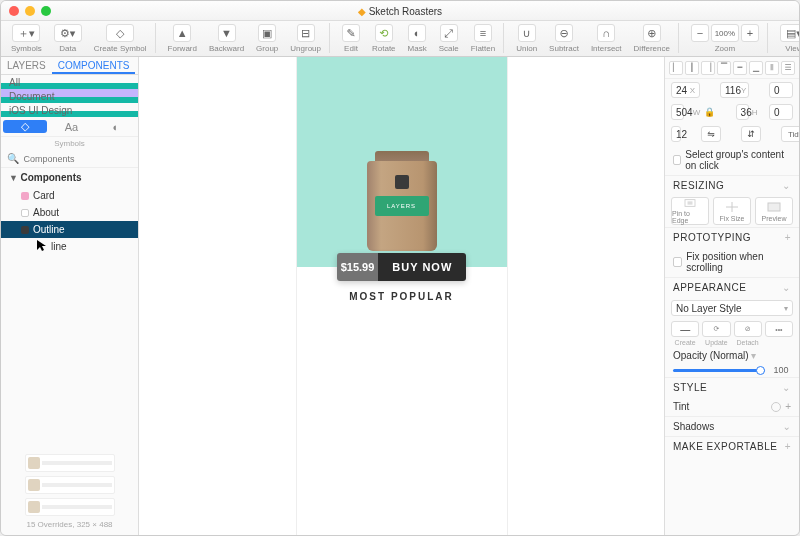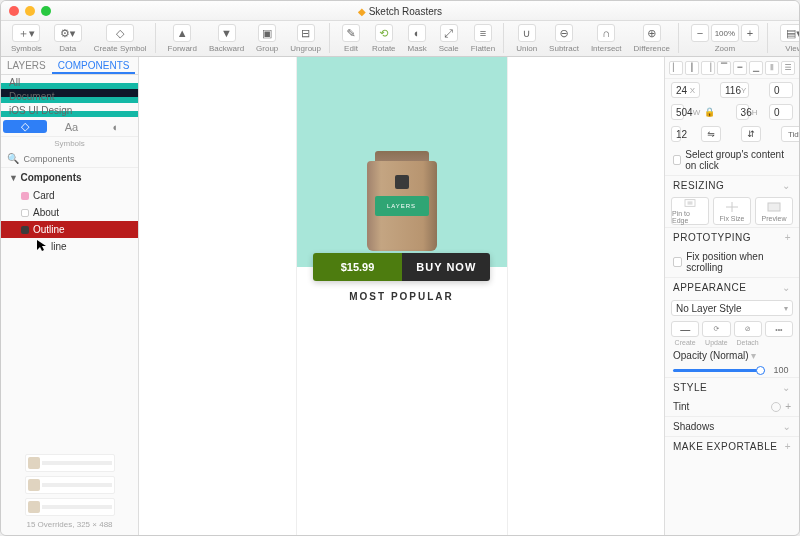--- a/index.html
+++ b/index.html
@@ -18,29 +18,29 @@
 .tbtn.wide{width:28px}
 .tlabel{font-size:8px;color:#888;margin-top:1px;white-space:nowrap}
 .spacer{flex:1}
 .main{display:flex;height:calc(100% - 56px)}
 .sidebar{width:138px;background:#fafafa;border-right:1px solid #ddd;display:flex;flex-direction:column}
 .sbtabs{display:flex;height:18px;border-bottom:1px solid #ddd;font-size:8px}
 .sbtab{padding:3px 6px;color:#888;cursor:pointer}
 .sbtab.active{color:#2f7ff6;border-bottom:2px solid #2f7ff6}
 .sbtab.plus{margin-left:auto;padding:3px 4px}
 .sbfilter{height:14px;border-bottom:6px solid #14b8a6;font-size:10px;color:#666;padding:2px 8px;cursor:pointer}
-.sbfilter.sel{background:#0f172a}
+.sbfilter.sel{background:#c4b5fd}
 .sbrow{display:flex;height:20px;border-bottom:1px solid #eee;align-items:center}
 .sbbtn{flex:1;display:flex;align-items:center;justify-content:center;color:#888;font-size:11px}
 .sbbtn.blue{background:#2f7ff6;color:#fff;border-radius:3px;margin:2px}
 .sbsearch{height:18px;border-bottom:1px solid #eee;display:flex;align-items:center;padding:0 6px;color:#aaa;gap:4px}
 .sbsearch input{border:none;background:none;flex:1;font-size:9px;outline:none}
 .sbhead{font-size:9px;color:#666;padding:4px 8px;font-weight:600}
 .sbitem{font-size:9px;color:#555;padding:3px 8px 3px 20px;display:flex;align-items:center;gap:4px;cursor:pointer}
-.sbitem.sel{background:#b91c1c;color:#fff}
+.sbitem.sel{background:#0c4a6e;color:#fff}
 .sbitem.sel *{color:#fff}
 .sw{width:8px;height:8px;border-radius:2px;display:inline-block}
 .sw.a{background:#fff;border:1px solid #ccc}
 .sw.b{background:#f3a6c8}
 .sw.c{background:#3b3b3b}
 .sbsub{font-size:9px;color:#888;padding:2px 8px 2px 36px;display:flex;align-items:center;gap:4px}
 .cursor{position:absolute;width:10px;height:12px;pointer-events:none}
 .sbfoot{margin-top:auto;padding:6px;display:flex;flex-direction:column;align-items:center;gap:2px}
 .thumb{width:90px;height:18px;background:#fff;border:1px solid #eee;border-radius:2px;display:flex;align-items:center;padding:2px;gap:2px;margin-bottom:2px}
 .thumb .a{width:12px;height:12px;background:#e0d4c0;border-radius:2px}
@@ -48,21 +48,21 @@
 .footlabel{font-size:8px;color:#aaa}
 .canvas{flex:1;background:#fff;border-right:1px solid #ddd;display:flex;justify-content:center;padding-top:0;position:relative;overflow:hidden}
 .artboard{width:210px;background:#fff;box-shadow:0 0 0 1px #eee}
 .hero{height:210px;background:#a8e6d9;display:flex;flex-direction:column;align-items:center;justify-content:flex-end;position:relative}
 .bag{width:70px;height:100px;position:relative;margin-bottom:16px}
 .bag-body{position:absolute;bottom:0;width:70px;height:90px;background:linear-gradient(90deg,#a0826d,#c4a582 20%,#b89570 80%,#8f7358);border-radius:4px 4px 6px 6px}
 .bag-top{position:absolute;top:0;left:8px;width:54px;height:14px;background:linear-gradient(#8a7055,#a0826d);border-radius:3px 3px 0 0}
 .bag-label{position:absolute;top:45px;left:8px;width:54px;height:20px;background:#2fa574;border-radius:2px;display:flex;align-items:center;justify-content:center;font-size:6px;color:#fff;letter-spacing:1px}
 .bag-logo{position:absolute;top:24px;left:28px;width:14px;height:14px;background:#3a3a3a;border-radius:2px}
 .cta{position:absolute;bottom:0;transform:translateY(50%);display:flex;border-radius:3px;overflow:hidden;box-shadow:0 2px 6px rgba(0,0,0,.2)}
-.cta-price{background:#4d7c0f;color:#fff;padding:8px 28px;font-size:11px;font-weight:600}
+.cta-price{background:#737373;color:#fff;padding:8px 4px;font-size:11px;font-weight:600}
 .cta-buy{background:#2b2b2b;color:#fff;padding:8px 14px;font-size:11px;font-weight:600;letter-spacing:1px}
 .section{text-align:center;padding:24px 0 8px;font-size:10px;font-weight:700;letter-spacing:2px;color:#333}
 .inspector{width:134px;background:#fafafa;display:flex;flex-direction:column;overflow-y:auto}
 .inshead{height:22px;border-bottom:1px solid #eee;display:flex;align-items:center;padding:0 4px;gap:2px}
 .alignbtn{width:14px;height:14px;border:1px solid #ddd;border-radius:2px;background:#fff;display:flex;align-items:center;justify-content:center;font-size:8px;color:#888}
 .insrow{display:flex;padding:3px 6px;gap:20px;align-items:center}
 .insfield{flex:1;height:16px;border:1px solid #ddd;border-radius:3px;background:#fff;display:flex;align-items:center;padding:0 4px;font-size:9px;color:#444;min-width:0}
 .insfield .lbl{color:#aaa;margin-left:auto;font-size:8px}
 .insbtn{height:16px;border:1px solid #ddd;border-radius:3px;background:#fff;padding:0 6px;font-size:8px;color:#666;display:flex;align-items:center}
 .inscheck{display:flex;align-items:center;gap:4px;padding:4px 8px;font-size:9px;color:#666}

